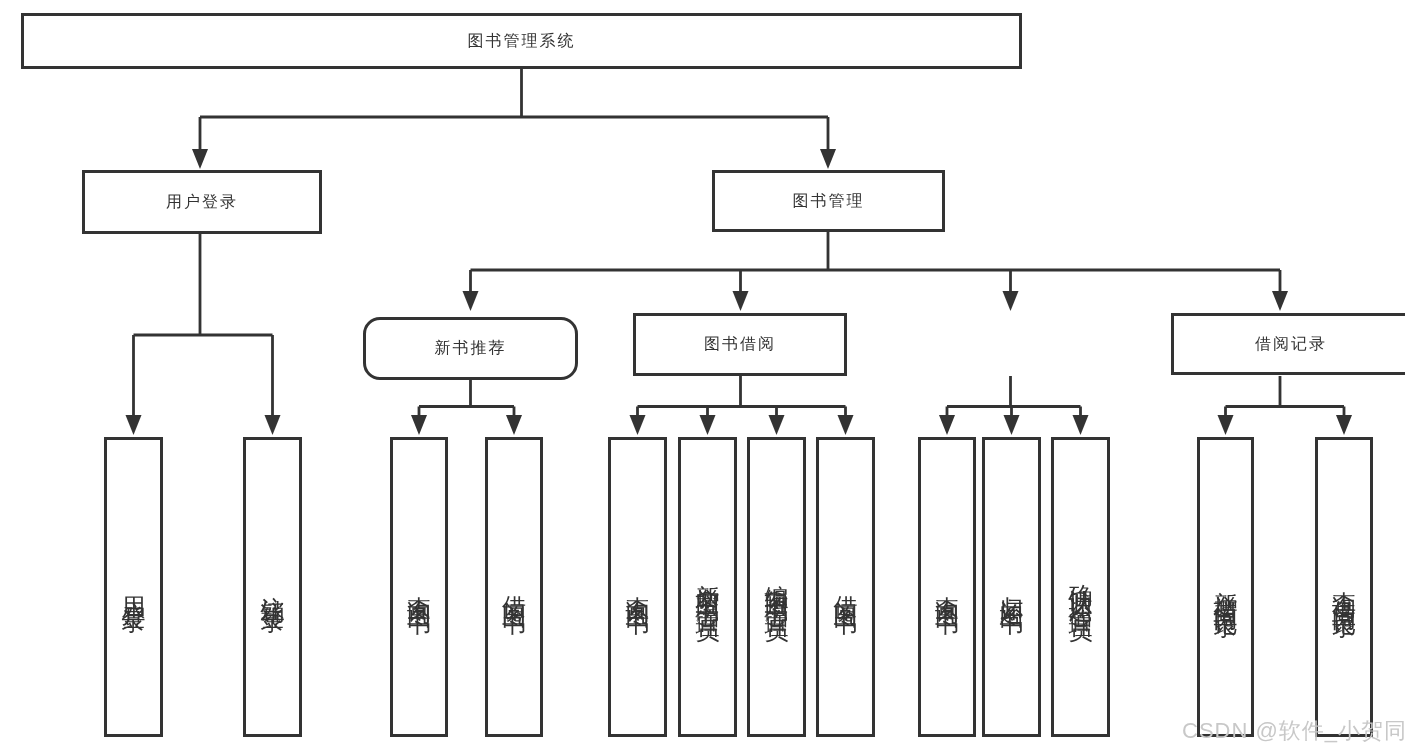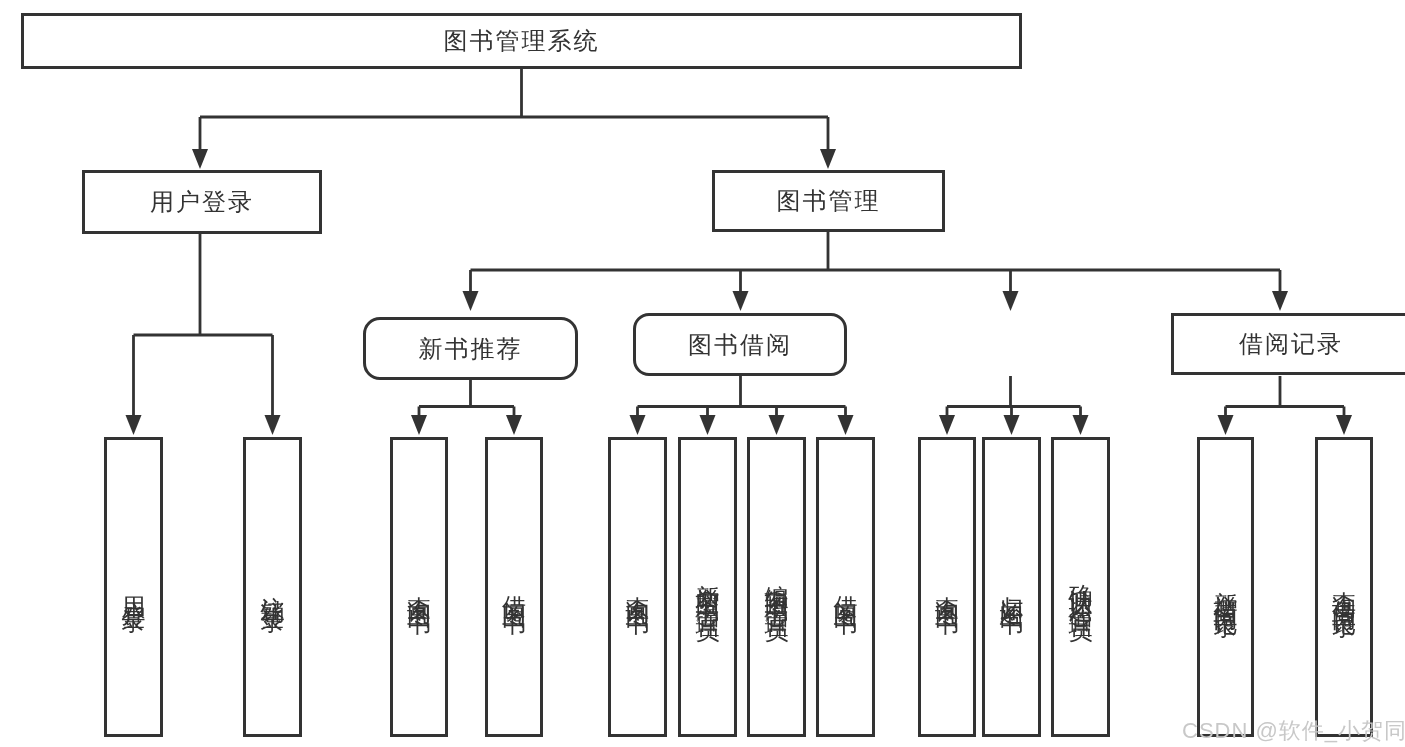--- a/index.html
+++ b/index.html
@@ -22,21 +22,21 @@
   .node{
     position:absolute;
     box-sizing:border-box;
     background:#fff;
     border:3px solid var(--line);
     display:flex;
     align-items:center;
     justify-content:center;
     color:var(--text);
   }
-  .node.h{font-size:24px;letter-spacing:2px;white-space:nowrap;}
+  .node.h{font-size:16px;letter-spacing:2px;white-space:nowrap;}
   .node.v span{
     writing-mode:vertical-rl;
     font-size:24px;
     line-height:1;
     letter-spacing:5px;
   }
   .watermark{
     position:absolute;
     left:1182px;top:716px;
     font-size:22px;
@@ -108,21 +108,21 @@
   <div class="node h" style="left:82px;top:170px;width:240px;height:64px;">
     <span>用户登录</span>
   </div>
   <div class="node h" style="left:712px;top:170px;width:233px;height:62px;text-align:right;">
     <span>图书管理</span>
   </div>
 
   <div class="node h" style="left:363px;top:317px;width:215px;height:63px;border-radius:17px;">
     <span>新书推荐</span>
   </div>
-  <div class="node h" style="left:633px;top:313px;width:214px;height:63px;border-radius:16px;">
+  <div class="node h" style="left:633px;top:313px;width:214px;height:63px;">
     <span>图书借阅</span>
   </div>
   <div class="node h" style="left:1171px;top:313px;width:240px;height:62px;">
     <span>借阅记录</span>
   </div>
 
   <div class="node v" style="left:104px;top:437px;width:59px;height:300px;">
     <span>用户登录</span>
   </div>
   <div class="node v" style="left:243px;top:437px;width:59px;height:300px;">

